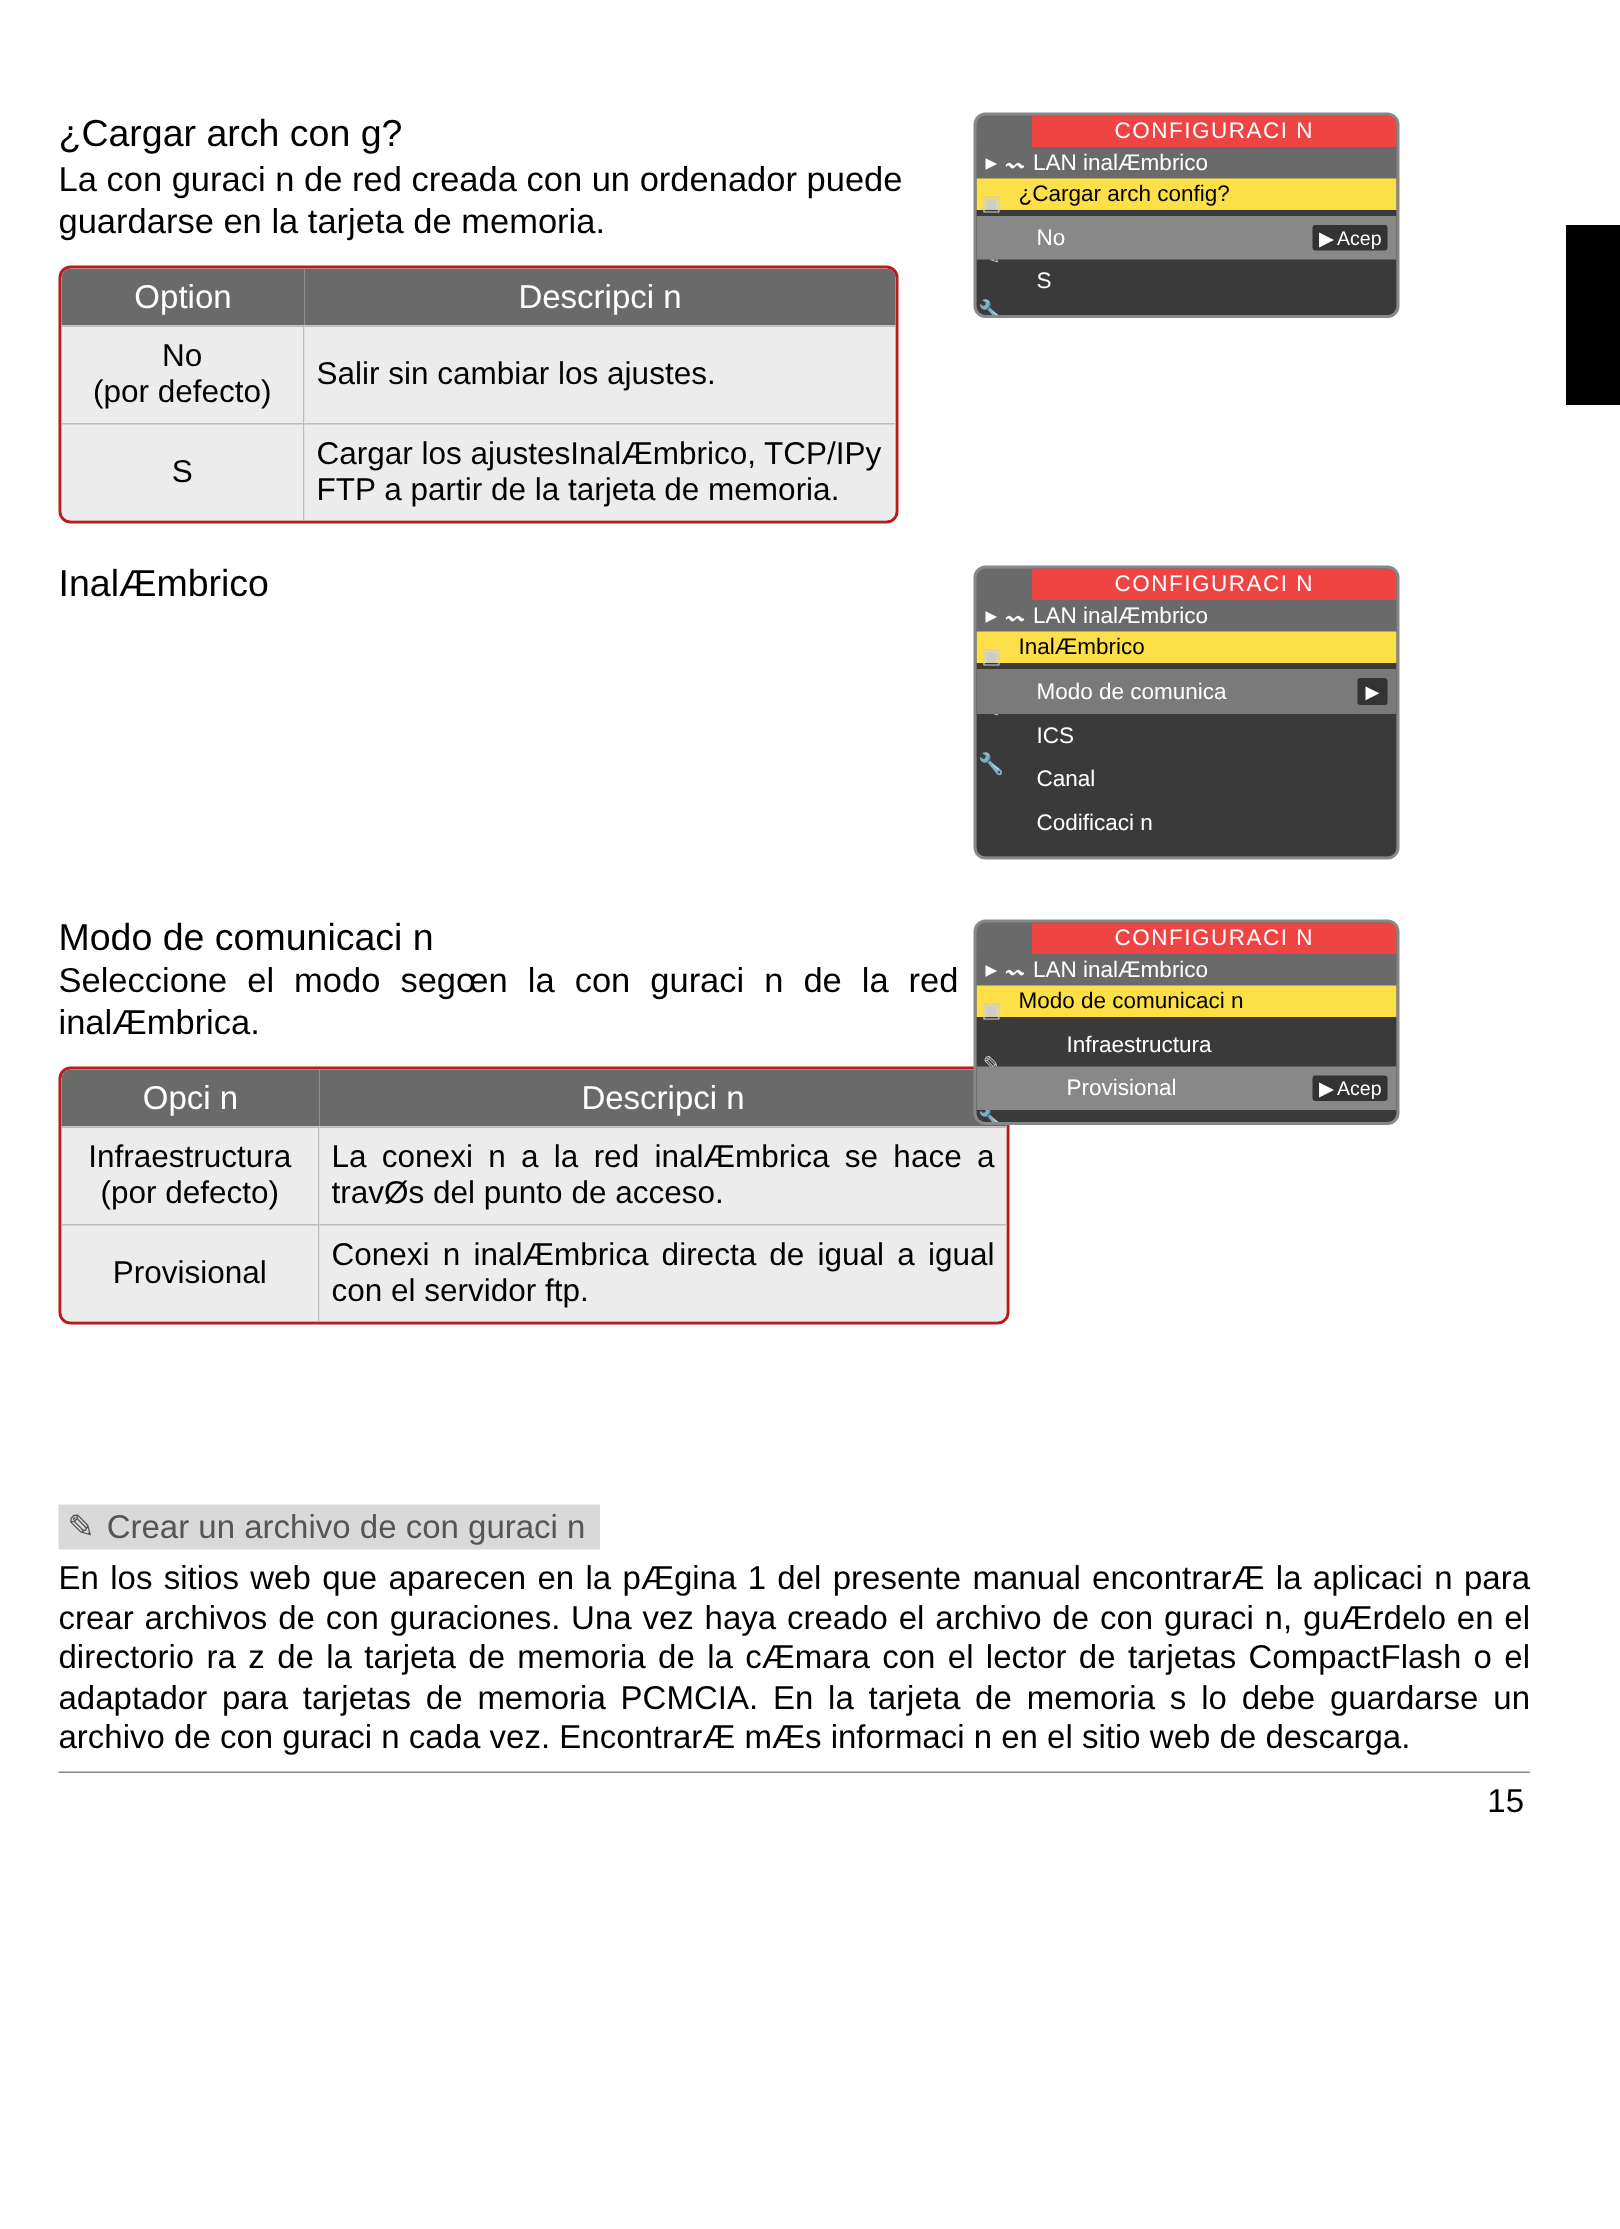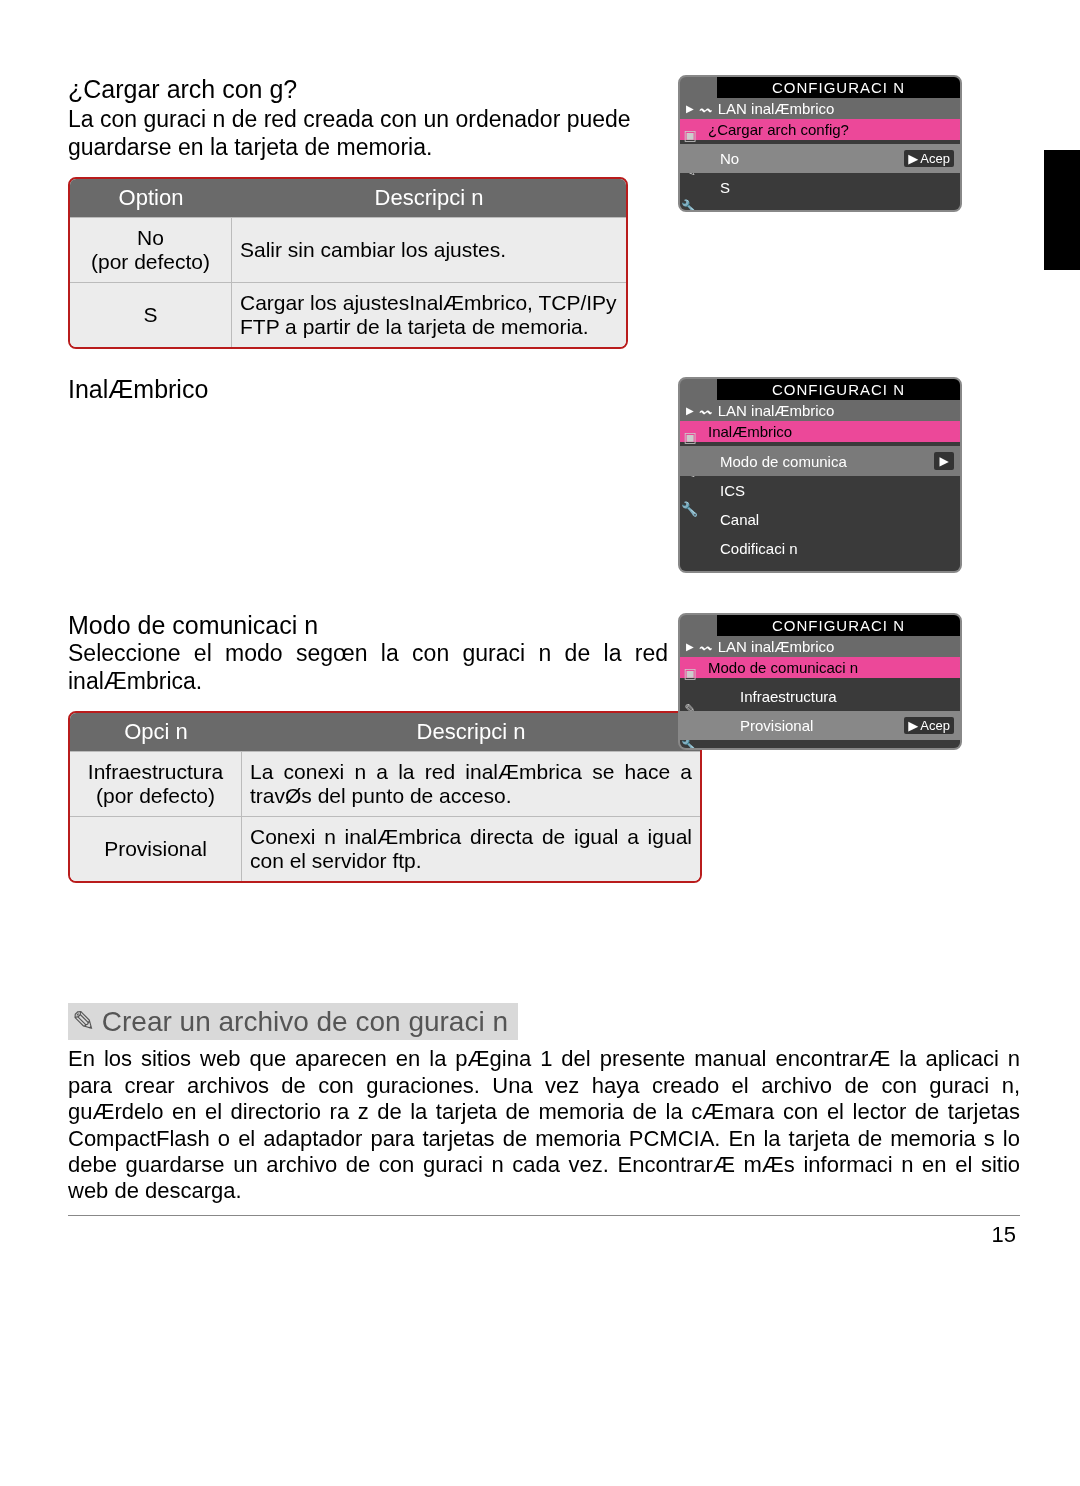--- a/index.html
+++ b/index.html
@@ -7,21 +7,21 @@
     padding: 0;
     font-family: Arial, Helvetica, sans-serif;
     background: #fff;
     width: 1080px;
     height: 1486px;
     position: relative;
     font-size: 22px;
     color: #000;
   }
   .page {
-    padding: 75px 60px 40px 68px;
+    padding: 75px 60px 40px 39px;
     position: relative;
   }
   .q-title {
     font-size: 25px;
     margin-bottom: 2px;
   }
   .para {
     font-size: 23px;
     line-height: 1.2;
     margin-bottom: 16px;
@@ -51,34 +51,34 @@
     overflow: hidden;
     background: #6a6a6a;
     font-size: 16px;
     color: #fff;
     position: relative;
   }
   .rb-title {
     text-align: center;
     font-size: 15px;
     padding: 2px 0;
-    background: #000000;
+    background: #ef4444;
     letter-spacing: 1px;
     margin-left: 37px;
   }
   .rb-sub {
     display: flex;
     align-items: center;
     gap: 6px;
     padding: 2px 6px;
     font-size: 15px;
     background: #6a6a6a;
   }
   .rb-selected {
-    background: #ec4899;
+    background: #fde047;
     color: #000;
     padding: 2px 18px 2px 28px;
     font-size: 15px;
   }
   .rb-dark {
     background: #3a3a3a;
     padding: 4px 0 8px 0;
     display: flex;
     flex-direction: column;
   }
@@ -180,21 +180,21 @@
     text-align: left;
     font-size: 21px;
   }
   .footnote-block {
     margin-top: 120px;
   }
   .footnote-title {
     display: inline-block;
     background: #d9d9d9;
     padding: 2px 10px 2px 4px;
-    font-size: 28px;
+    font-size: 22px;
     color: #555;
     margin-bottom: 6px;
   }
   .pencil-icon {
     display: inline-block;
     width: 22px;
     text-align: center;
   }
   .foot-para {
     font-size: 22px;

